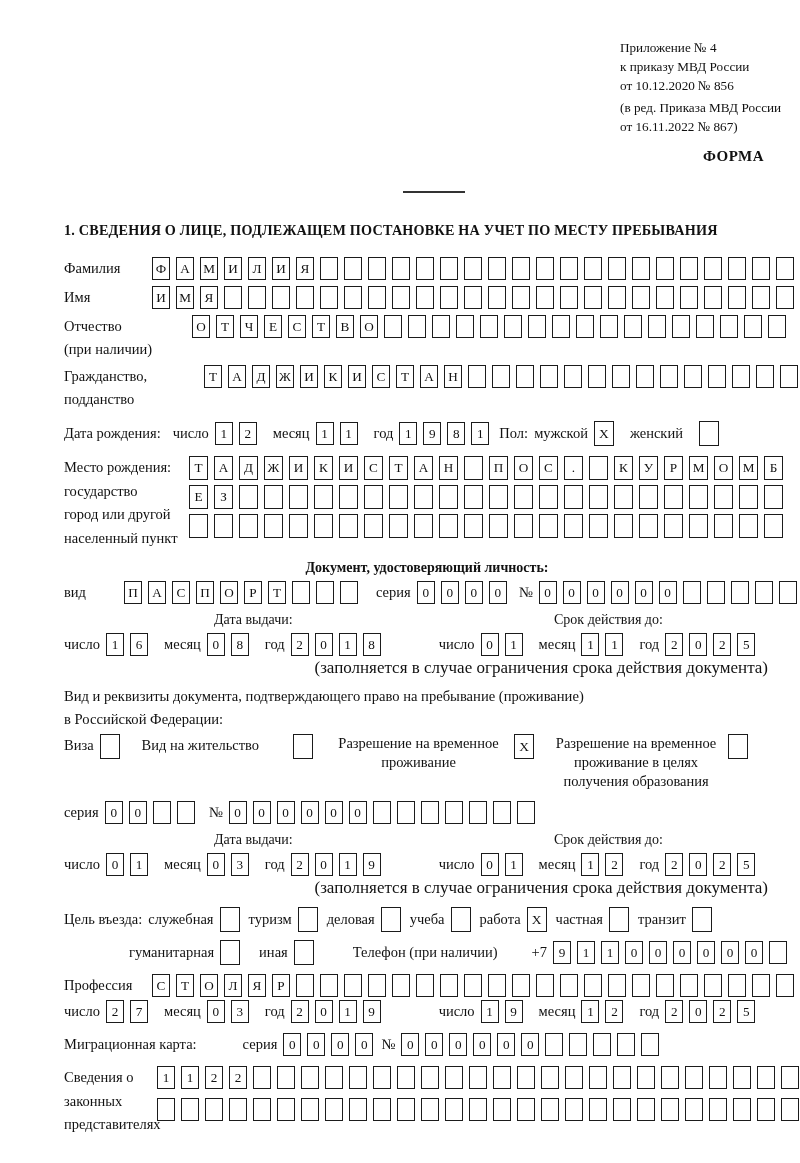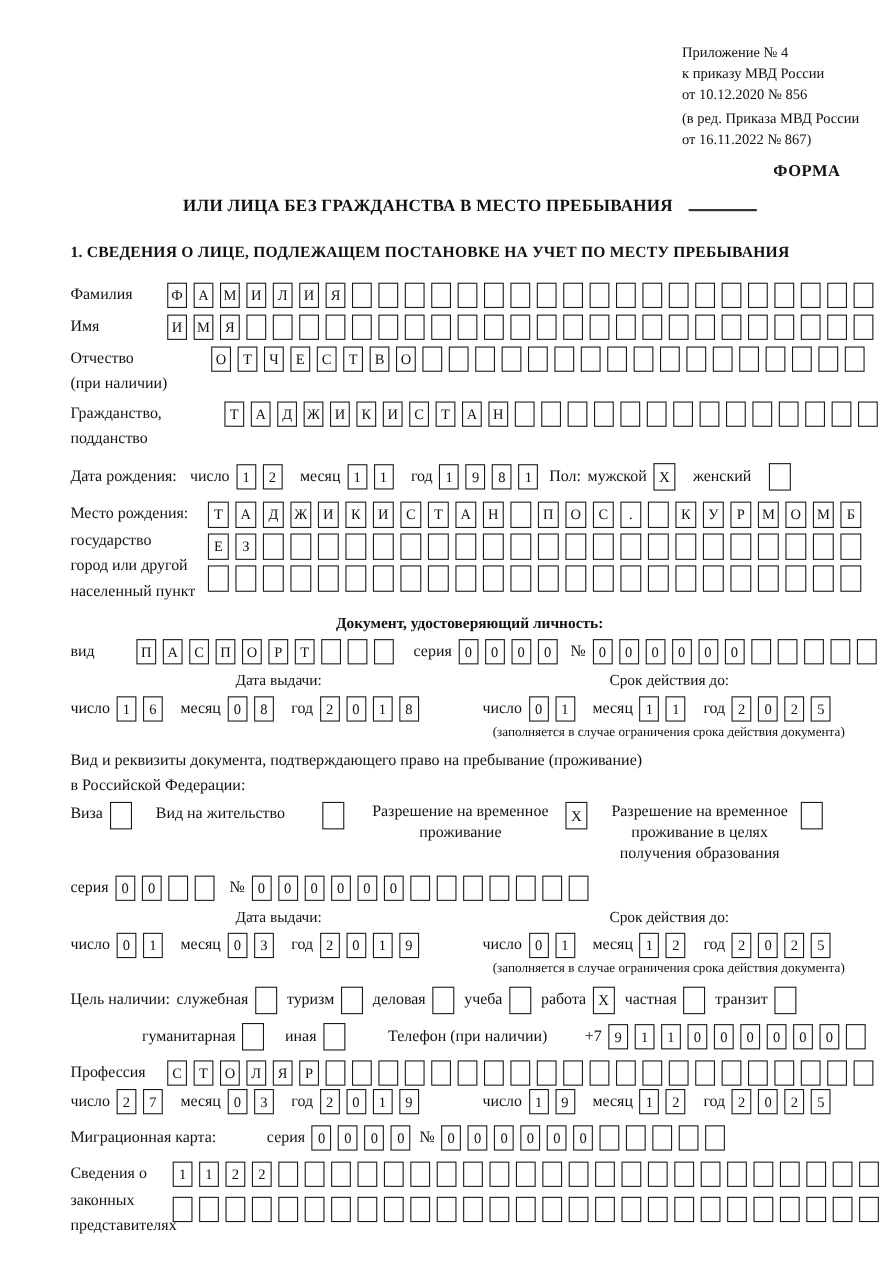--- a/index.html
+++ b/index.html
@@ -20,21 +20,21 @@
   .w128{width:128px;}
   .w140{width:140px;}
   .boxes{display:inline-flex;flex:none;}
   .cell{box-sizing:border-box;flex:none;display:inline-flex;align-items:center;justify-content:center;
         width:18px;height:23px;border:1.8px solid #1b1b1b;margin-right:6px;font-size:13.2px;background:#fff;}
   .wide .cell{width:19px;height:24px;}
   .chk{display:inline-flex;flex:none;}
   .chk .cell{width:20px;height:25px;margin-right:0;font-size:13.5px;}
   .dlabel{flex:none;margin-right:6px;}
   .mlg{margin-left:10px;}
-  .note{font-size:12px;text-align:right;padding-right:22px;margin-top:2px;}
+  .note{font-size:17px;text-align:right;padding-right:22px;margin-top:2px;}
   .hdrrow{position:relative;height:18px;margin-top:8px;font-size:14px;}
   .hdrrow .h1{position:absolute;left:150px;text-align:right;}
   .hdrrow .h2{position:absolute;left:490px;}
   .center2{width:175px;text-align:center;line-height:19px;margin:0 8px 0 18px;}
   .center3{width:168px;text-align:center;line-height:19px;margin:0 8px 0 18px;}
   .pair{display:inline-flex;align-items:center;margin-right:9px;}
   .pair .plabel{margin-right:6px;}
   .docline{margin-top:10px;font-size:14.6px;}
   .dochead{margin-top:10px;text-align:center;font-weight:bold;font-size:14px;}
 </style>
@@ -46,21 +46,21 @@
   <div class="appendix">
     <div>Приложение № 4</div>
     <div>к приказу МВД России</div>
     <div>от 10.12.2020 № 856</div>
     <div class="amend">(в ред. Приказа МВД России</div>
     <div>от 16.11.2022 № 867)</div>
   </div>
   <div class="forma">ФОРМА</div>
 
   <div class="title">
-    <div><span>ИЛИ ЛИЦА БЕЗ ГРАЖДАНСТВА В МЕСТО ПРЕБЫВАНИЯ</span><span class="uline"></span></div>
+    <div><span class="uline"></span></div>
   </div>
 
   <div class="sec1">1. СВЕДЕНИЯ О ЛИЦЕ, ПОДЛЕЖАЩЕМ ПОСТАНОВКЕ НА УЧЕТ ПО МЕСТУ ПРЕБЫВАНИЯ</div>
 
   <div class="row" style="margin-top:18px;">
     <span class="lbl w88">Фамилия</span>
     <span class="boxes">
         <span class="cell">Ф</span>
         <span class="cell">А</span>
         <span class="cell">М</span>
@@ -483,21 +483,21 @@
     <span class="boxes">
         <span class="cell">2</span>
         <span class="cell">0</span>
         <span class="cell">2</span>
         <span class="cell">5</span>
       </span>
   </div>
   <div class="note">(заполняется в случае ограничения срока действия документа)</div>
 
   <div class="row" style="margin-top:9px;">
-    <span class="dlabel">Цель наличии:</span>
+    <span class="dlabel">Цель въезда:</span>
     <span class="pair">
         <span class="plabel">служебная</span>
         <span class="chk">
           <span class="cell"></span>
         </span>
       </span>
     <span class="pair">
         <span class="plabel">туризм</span>
         <span class="chk">
           <span class="cell"></span>

